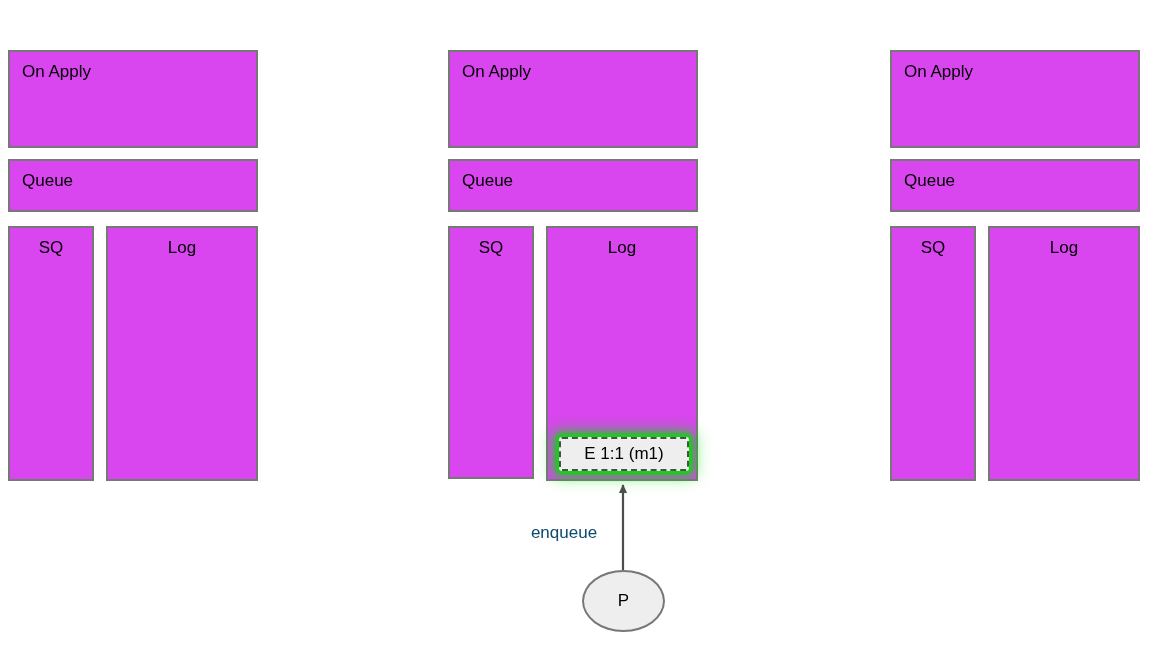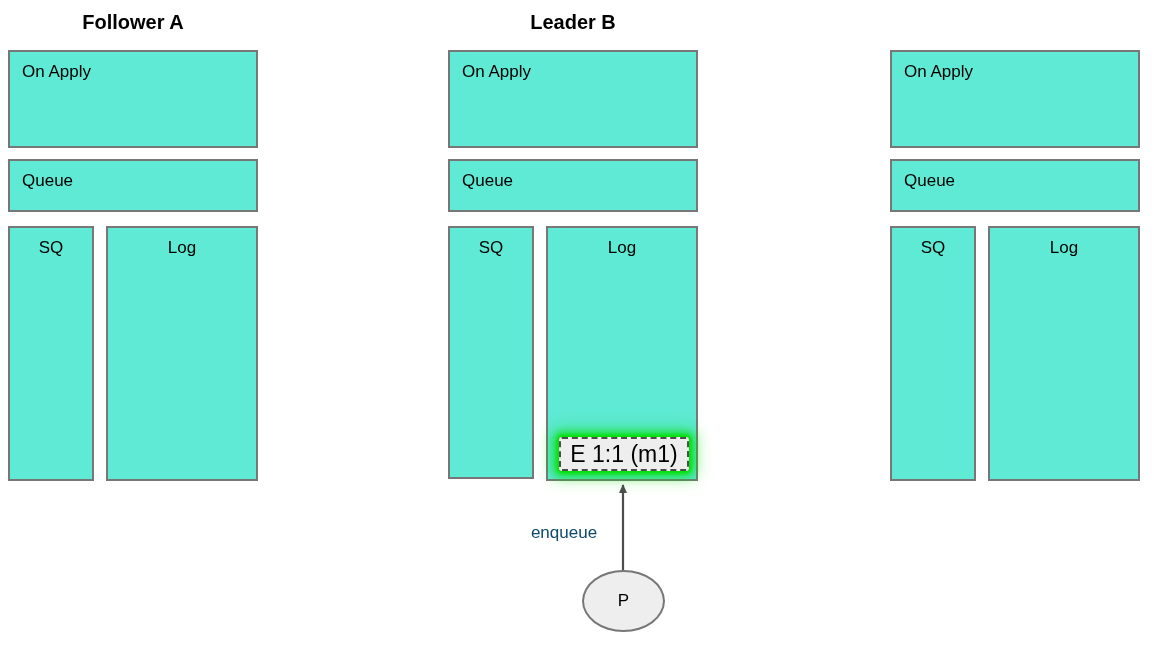--- a/index.html
+++ b/index.html
@@ -29,21 +29,21 @@
     font-size: 20px;
     font-weight: bold;
     color: #000000;
     text-align: center;
     line-height: 24px;
     white-space: nowrap;
   }
 
   .box {
     position: absolute;
-    background: #5eead4;
+    background: #d946ef;
     border: 2px solid #777777;
     box-sizing: border-box;
   }
 
   .box-label {
     position: absolute;
     font-size: 17px;
     color: #000000;
     line-height: 20px;
     white-space: nowrap;
@@ -72,21 +72,21 @@
     align-items: center;
     justify-content: center;
     box-shadow:
       0 0 3px 2px rgba(0, 224, 0, 0.95),
       0 0 7px 4px rgba(0, 224, 0, 0.65),
       0 0 12px 7px rgba(0, 224, 0, 0.35),
       0 0 18px 10px rgba(0, 224, 0, 0.15);
   }
 
   .log-entry span {
-    font-size: 23px;
+    font-size: 17px;
     color: #000000;
     line-height: 20px;
     white-space: nowrap;
   }
 
   
   .producer {
     position: absolute;
     background: #eeeeee;
     border: 2px solid #777777;
@@ -122,39 +122,37 @@
     height: 651px;
     overflow: visible;
     pointer-events: none;
   }
 </style>
 </head>
 <body>
 
 <div class="stage">
 
-  <div class="node-title" style="left:8px; top:10px; width:250px;">Follower A</div>
 
   <div class="box" style="left:8px; top:50px; width:250px; height:98px;">
     <div class="box-label left">On Apply</div>
   </div>
 
   <div class="box" style="left:8px; top:159px; width:250px; height:53px;">
     <div class="box-label left">Queue</div>
   </div>
 
   <div class="box" style="left:8px; top:226px; width:86px; height:255px;">
     <div class="box-label center">SQ</div>
   </div>
 
   <div class="box" style="left:106px; top:226px; width:152px; height:255px;">
     <div class="box-label center">Log</div>
   </div>
 
-  <div class="node-title" style="left:448px; top:10px; width:250px;">Leader B</div>
 
   <div class="box" style="left:448px; top:50px; width:250px; height:98px;">
     <div class="box-label left">On Apply</div>
   </div>
 
   <div class="box" style="left:448px; top:159px; width:250px; height:53px;">
     <div class="box-label left">Queue</div>
   </div>
 
   <div class="box" style="left:448px; top:226px; width:86px; height:253px;">

